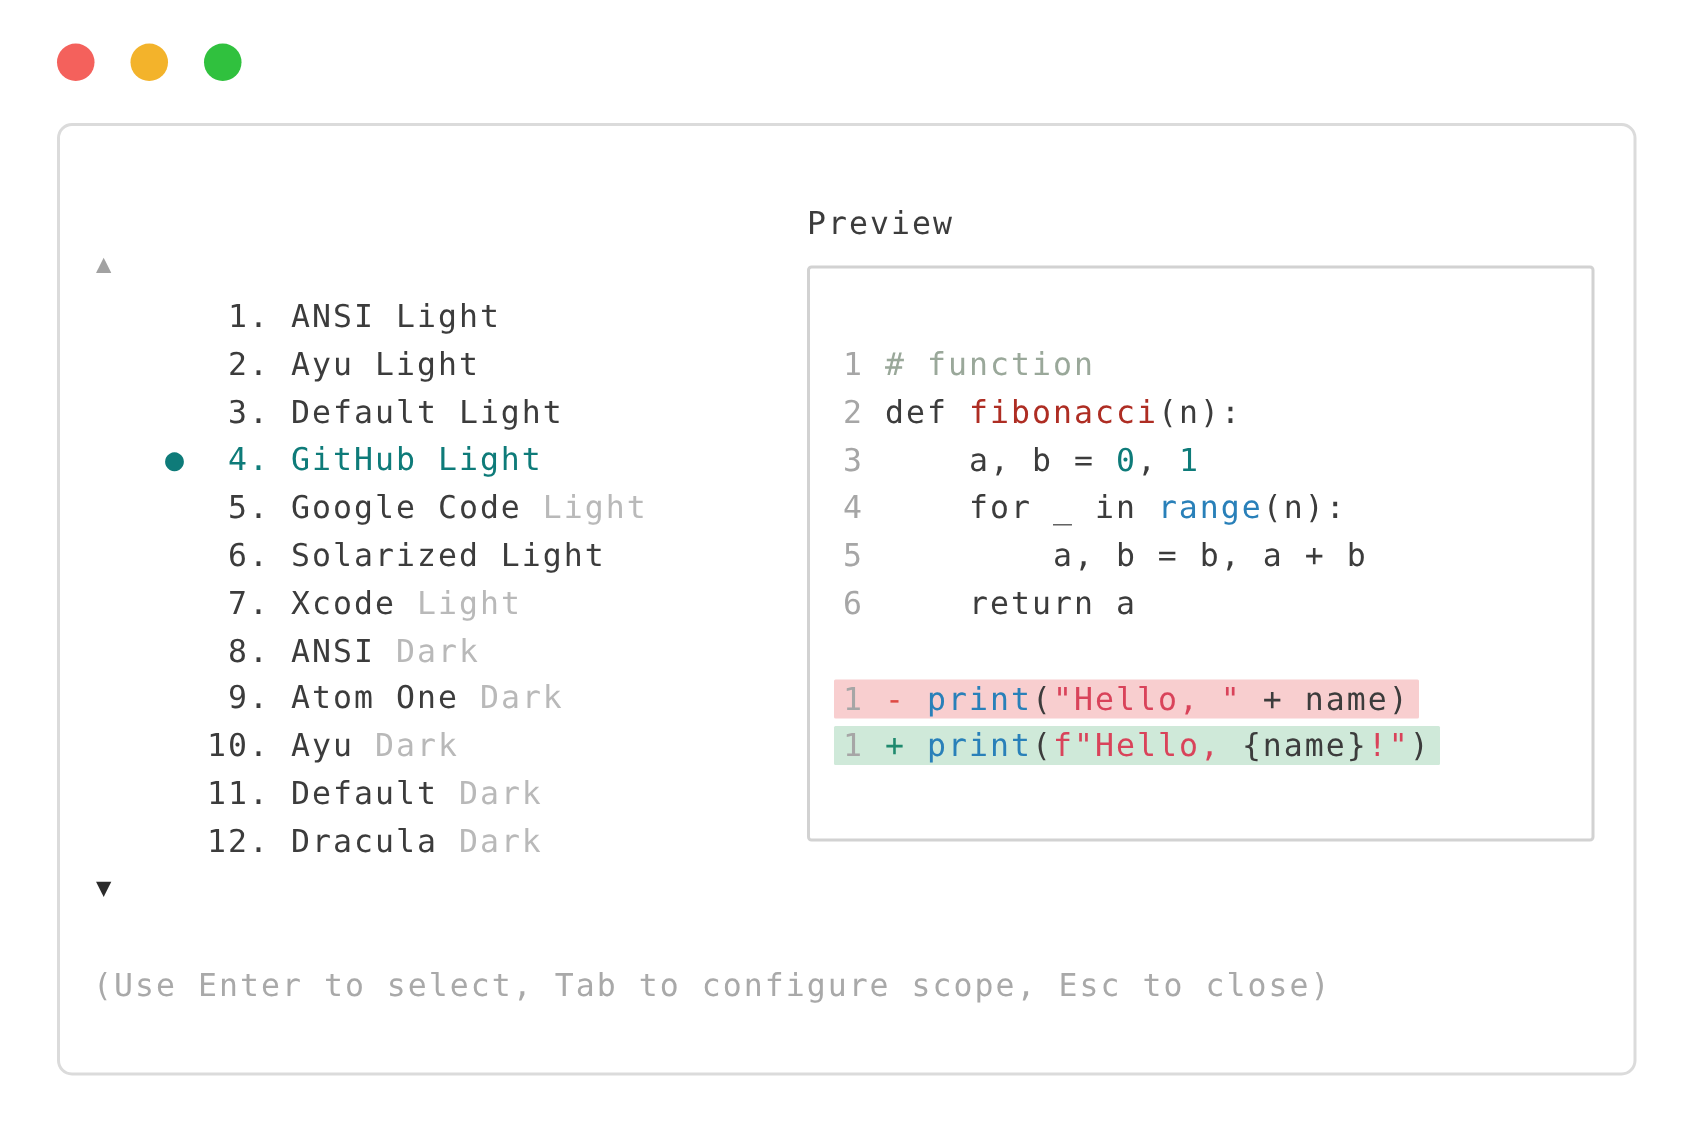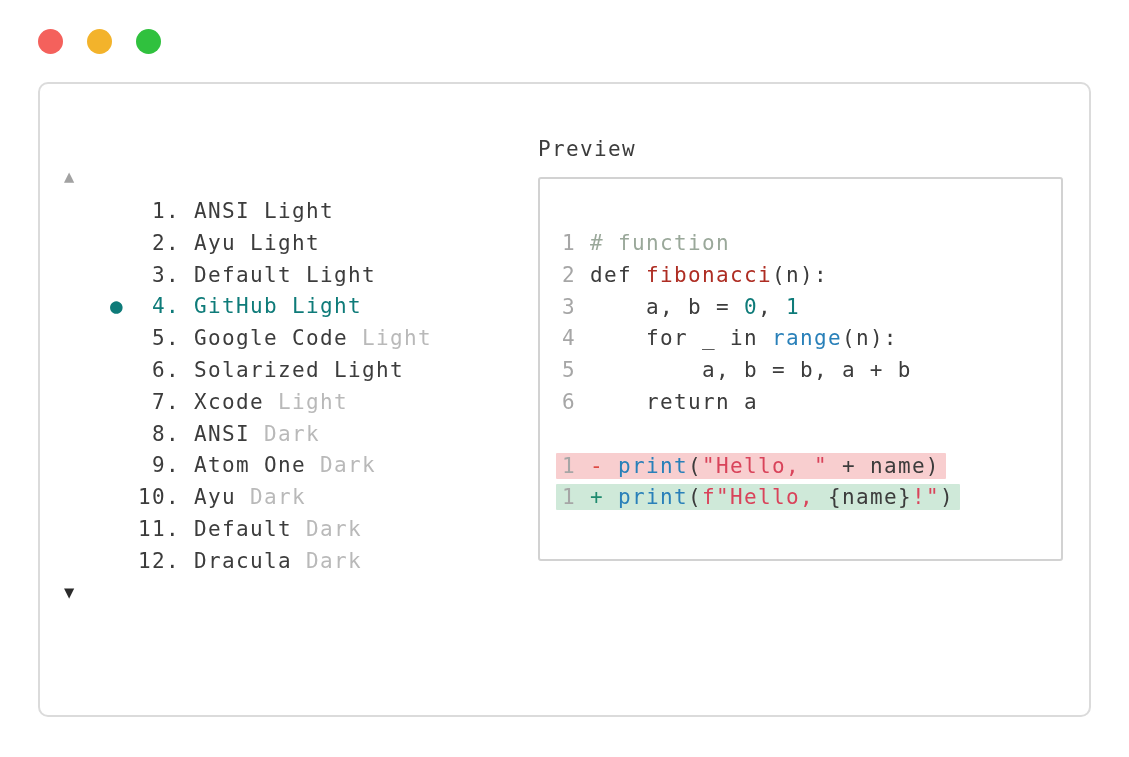--- a/index.html
+++ b/index.html
@@ -47,13 +47,14 @@
   <div class="scroll-up">▲</div>
 
   <div class="theme-list" id="theme-list"><div class="theme-row"><span style="color: rgb(14, 123, 121);">  </span><span style="color: rgb(60, 60, 60);"> 1. </span><span style="color: rgb(60, 60, 60);">ANSI Light</span></div><div class="theme-row"><span style="color: rgb(14, 123, 121);">  </span><span style="color: rgb(60, 60, 60);"> 2. </span><span style="color: rgb(60, 60, 60);">Ayu Light</span></div><div class="theme-row"><span style="color: rgb(14, 123, 121);">  </span><span style="color: rgb(60, 60, 60);"> 3. </span><span style="color: rgb(60, 60, 60);">Default Light</span></div><div class="theme-row"><span style="color: rgb(14, 123, 121);">● </span><span style="color: rgb(14, 123, 121);"> 4. </span><span style="color: rgb(14, 123, 121);">GitHub Light</span></div><div class="theme-row"><span style="color: rgb(14, 123, 121);">  </span><span style="color: rgb(60, 60, 60);"> 5. </span><span style="color: rgb(60, 60, 60);">Google Code</span><span style="color: rgb(185, 185, 185);"> Light</span></div><div class="theme-row"><span style="color: rgb(14, 123, 121);">  </span><span style="color: rgb(60, 60, 60);"> 6. </span><span style="color: rgb(60, 60, 60);">Solarized Light</span></div><div class="theme-row"><span style="color: rgb(14, 123, 121);">  </span><span style="color: rgb(60, 60, 60);"> 7. </span><span style="color: rgb(60, 60, 60);">Xcode</span><span style="color: rgb(185, 185, 185);"> Light</span></div><div class="theme-row"><span style="color: rgb(14, 123, 121);">  </span><span style="color: rgb(60, 60, 60);"> 8. </span><span style="color: rgb(60, 60, 60);">ANSI</span><span style="color: rgb(185, 185, 185);"> Dark</span></div><div class="theme-row"><span style="color: rgb(14, 123, 121);">  </span><span style="color: rgb(60, 60, 60);"> 9. </span><span style="color: rgb(60, 60, 60);">Atom One</span><span style="color: rgb(185, 185, 185);"> Dark</span></div><div class="theme-row"><span style="color: rgb(14, 123, 121);">  </span><span style="color: rgb(60, 60, 60);">10. </span><span style="color: rgb(60, 60, 60);">Ayu</span><span style="color: rgb(185, 185, 185);"> Dark</span></div><div class="theme-row"><span style="color: rgb(14, 123, 121);">  </span><span style="color: rgb(60, 60, 60);">11. </span><span style="color: rgb(60, 60, 60);">Default</span><span style="color: rgb(185, 185, 185);"> Dark</span></div><div class="theme-row"><span style="color: rgb(14, 123, 121);">  </span><span style="color: rgb(60, 60, 60);">12. </span><span style="color: rgb(60, 60, 60);">Dracula</span><span style="color: rgb(185, 185, 185);"> Dark</span></div></div>
 
   <div class="scroll-down">▼</div>
 
   <div class="preview-box">
     <div class="code" id="code-block"><div class="code-line"><span style="color: rgb(166, 166, 166);">1 </span><span style="color: rgb(154, 168, 154);"># function</span></div><div class="code-line"><span style="color: rgb(166, 166, 166);">2 </span><span style="color: rgb(60, 60, 60);">def </span><span style="color: rgb(174, 45, 35);">fibonacci</span><span style="color: rgb(60, 60, 60);">(n):</span></div><div class="code-line"><span style="color: rgb(166, 166, 166);">3 </span><span style="color: rgb(60, 60, 60);">    a, b = </span><span style="color: rgb(14, 123, 121);">0</span><span style="color: rgb(60, 60, 60);">, </span><span style="color: rgb(14, 123, 121);">1</span></div><div class="code-line"><span style="color: rgb(166, 166, 166);">4 </span><span style="color: rgb(60, 60, 60);">    for _ in </span><span style="color: rgb(41, 128, 185);">range</span><span style="color: rgb(60, 60, 60);">(n):</span></div><div class="code-line"><span style="color: rgb(166, 166, 166);">5 </span><span style="color: rgb(60, 60, 60);">        a, b = b, a + b</span></div><div class="code-line"><span style="color: rgb(166, 166, 166);">6 </span><span style="color: rgb(60, 60, 60);">    return a</span></div><div class="code-line">&nbsp;</div><div class="code-line"><span class="diff-chip" style="background: rgb(248, 206, 207);"><span style="color: rgb(166, 166, 166);">1 </span><span style="color: rgb(222, 74, 68);">- </span><span style="color: rgb(41, 128, 185);">print</span><span style="color: rgb(60, 60, 60);">(</span><span style="color: rgb(217, 67, 90);">"Hello, "</span><span style="color: rgb(60, 60, 60);"> + name)</span></span></div><div class="code-line"><span class="diff-chip" style="background: rgb(207, 233, 217);"><span style="color: rgb(166, 166, 166);">1 </span><span style="color: rgb(31, 138, 110);">+ </span><span style="color: rgb(41, 128, 185);">print</span><span style="color: rgb(60, 60, 60);">(</span><span style="color: rgb(217, 67, 90);">f"Hello, </span><span style="color: rgb(60, 60, 60);">{name}</span><span style="color: rgb(217, 67, 90);">!"</span><span style="color: rgb(60, 60, 60);">)</span></span></div></div>
   </div>
 
+  <div class="footer">(Use Enter to select, Tab to configure scope, Esc to close)</div>
 </div>
 
 </body></html>

